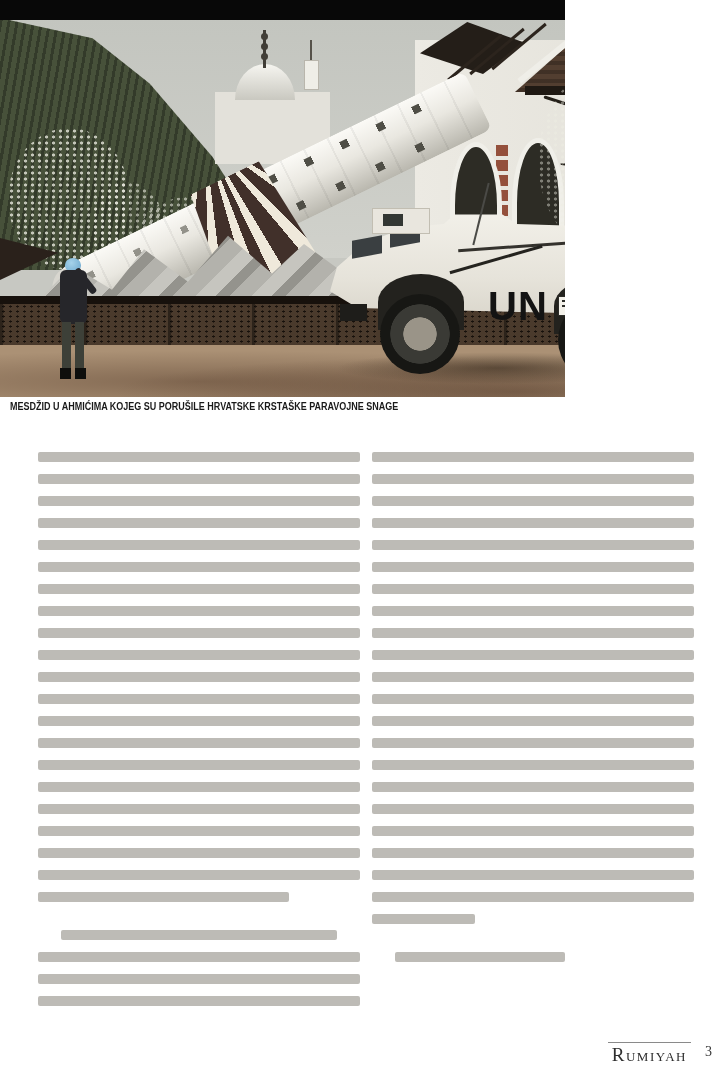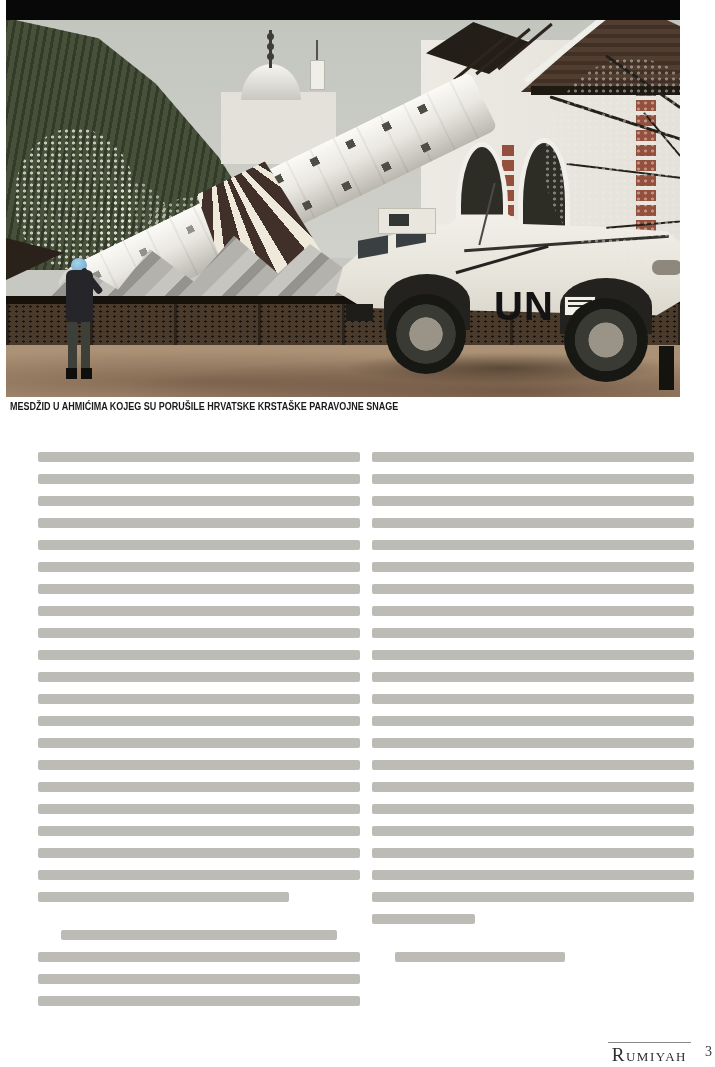--- a/index.html
+++ b/index.html
@@ -1,21 +1,21 @@
 <!DOCTYPE html>
 <html><head>
 <meta charset="utf-8">
 <style>
   html,body{margin:0;padding:0;background:#ffffff;}
   .page{position:relative;width:715px;height:1067px;background:#ffffff;overflow:hidden;
         font-family:"Liberation Serif", serif;}
   .abs{position:absolute;}
 
   
-  .photo{left:6px;top:0;width:674px;height:397px;overflow:hidden;background:#c7c8c2;}
+  .photo{left:0;top:0;width:565px;height:397px;overflow:hidden;background:#c7c8c2;}
   .topbar{left:0;top:0;width:715px;height:20px;background:#080808;}
   .sky{left:0;top:18px;width:715px;height:240px;background:linear-gradient(180deg,#c3c5bf,#d0d1cb);}
   .hill{left:0;top:18px;width:272px;height:252px;background:
         repeating-linear-gradient(100deg,rgba(0,0,0,.28) 0 3px,transparent 3px 8px),#47513a;
         clip-path:polygon(0 0,34% 8%,55% 26%,78% 55%,100% 92%,100% 100%,0 100%);}
   .speck{border-radius:50%;background-image:radial-gradient(rgba(238,238,228,.95) 1.5px,transparent 2.1px);
          background-size:7px 6px;}
   .blossom1{left:8px;top:128px;width:122px;height:142px;opacity:.8;}
   .blossom2{left:92px;top:182px;width:72px;height:88px;opacity:.6;}
   .blossom3{left:140px;top:196px;width:112px;height:68px;opacity:.6;}

